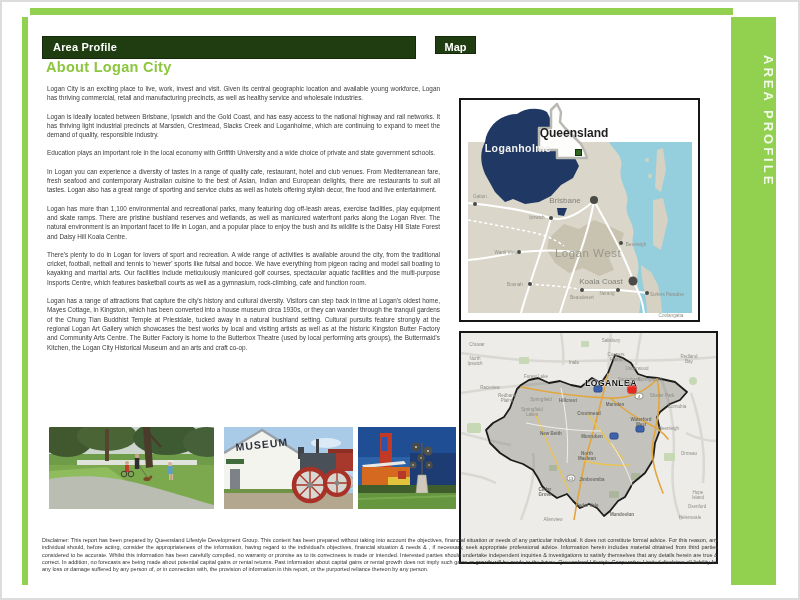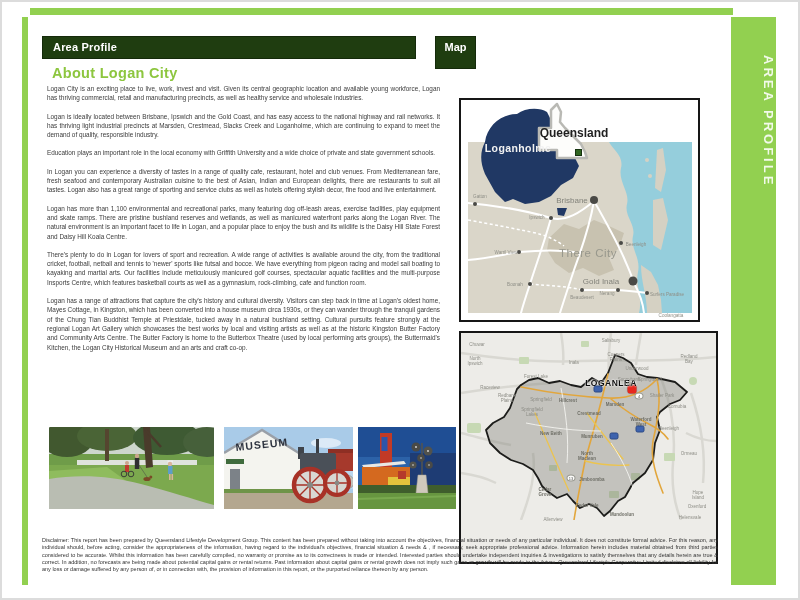--- a/index.html
+++ b/index.html
@@ -3,22 +3,22 @@
 <meta charset="utf-8">
 <style>
   html,body{margin:0;padding:0;}
   body{width:800px;height:600px;position:relative;background:#ffffff;font-family:"Liberation Sans",sans-serif;overflow:hidden;}
   .frame{position:absolute;inset:0;border:2px solid #dcdcdc;pointer-events:none;z-index:50;}
   .green-top{position:absolute;left:30px;top:8px;width:703px;height:7px;background:#92D050;}
   .green-left{position:absolute;left:22px;top:17px;width:6px;height:568px;background:#92D050;}
   .green-side{position:absolute;left:731px;top:17px;width:45px;height:568px;background:#92D050;}
   .side-text{display:block;margin:38px auto 0 auto;writing-mode:vertical-rl;font-size:13px;font-weight:600;letter-spacing:3px;color:rgba(255,255,255,0.88);width:45px;text-align:left;padding-left:15px;box-sizing:border-box;}
   .hdr-bar{position:absolute;left:42px;top:36px;width:374px;height:23px;background:#1F3D10;border:1px solid #142a0a;box-sizing:border-box;color:#fff;font-size:11px;font-weight:bold;line-height:21px;padding-left:10px;letter-spacing:0.2px;}
-  .map-btn{position:absolute;left:435px;top:36px;width:41px;height:33px;background:#1F3D10;border:1px solid #142a0a;box-sizing:border-box;color:#fff;font-size:11px;font-weight:bold;text-align:center;line-height:21px;}
-  .title{position:absolute;left:42px;top:55px;margin:10px;font-size:14.5px;font-weight:bold;color:#8DC63F;letter-spacing:0.3px;}
+  .map-btn{position:absolute;left:435px;top:36px;width:41px;height:18px;background:#1F3D10;border:1px solid #142a0a;box-sizing:border-box;color:#fff;font-size:11px;font-weight:bold;text-align:center;line-height:21px;}
+  .title{position:absolute;left:42px;top:55px;margin:4px;font-size:14.5px;font-weight:bold;color:#8DC63F;letter-spacing:0.3px;}
   .paras{position:absolute;left:47px;top:84px;width:393px;font-size:6.4px;line-height:9.3px;color:#3b3b3b;text-align:justify;}
   .paras p{margin:0 0 9px 0;}
   .disclaimer{position:absolute;left:42px;top:537px;width:676px;font-size:5.5px;line-height:7.3px;color:#333;text-align:justify;}
   .photo{position:absolute;overflow:hidden;}
   .photo svg{display:block;}
   .p1{left:49px;top:427px;width:165px;height:82px;}
   .p2{left:224px;top:427px;width:129px;height:82px;}
   .p3{left:358px;top:427px;width:98px;height:82px;}
   .mapbox{position:absolute;border:2px solid #161616;background:#fff;box-sizing:border-box;}
   .map1{left:459px;top:98px;width:241px;height:224px;}
@@ -184,32 +184,32 @@
       <path d="M96,108 L106,108 L103,116 L97,115 Z" fill="#203864"></path>
       <path d="M96,4 L100,12 L99,22 L104,28 L112,36 L120,44 L124,52 L126,58 L96,58 L96,50 L78,50 L78,28 L90,28 L90,10 Z" fill="#fdfdfb" stroke="#b9b9b4" stroke-width="2.5" stroke-linejoin="round"></path>
     </svg>
     <div class="labels">
       <span class="aus">Loganholme</span>
       <span class="qld">Queensland</span>
       <span class="green-sq"></span>
     <i class="dot" style="left: 14px; top: 104px; width: 4px; height: 4px;"></i>
         <span class="clbl" style="left: 19px; top: 96px;">Gatton</span>
         <i class="dot" style="left: 133px; top: 100px; width: 8px; height: 8px;"></i>
-        <span class="clbl l" style="left: 111px; top: 100px;">Brisbane</span>
+        <span class="clbl l" style="left: 104px; top: 100px;">Brisbane</span>
         <i class="dot" style="left: 90px; top: 118px; width: 4px; height: 4px;"></i>
         <span class="clbl" style="left: 76px; top: 117px;">Ipswich</span>
         <i class="dot" style="left: 58px; top: 152px; width: 4px; height: 4px;"></i>
         <span class="clbl" style="left: 45px; top: 152px;">Warril View</span>
         <i class="dot" style="left: 69px; top: 184px; width: 4px; height: 4px;"></i>
         <span class="clbl" style="left: 54px; top: 184px;">Boonah</span>
         <i class="dot" style="left: 160px; top: 143px; width: 4px; height: 4px;"></i>
         <span class="clbl" style="left: 175px; top: 144px;">Beenleigh</span>
-        <span class="clbl xl" style="left: 127px; top: 153px;">There City</span>
+        <span class="clbl xl" style="left: 127px; top: 153px;">Logan West</span>
         <i class="dot" style="left: 172px; top: 181px; width: 9px; height: 9px;"></i>
-        <span class="clbl l" style="left: 140px; top: 181px;">Gold Inala</span>
+        <span class="clbl l" style="left: 140px; top: 181px;">Koala Coast</span>
         <i class="dot" style="left: 121px; top: 190px; width: 4px; height: 4px;"></i>
         <span class="clbl" style="left: 121px; top: 197px;">Beaudesert</span>
         <i class="dot" style="left: 157px; top: 190px; width: 4px; height: 4px;"></i>
         <span class="clbl" style="left: 146px; top: 193px;">Nerang</span>
         <i class="dot" style="left: 186px; top: 193px; width: 4px; height: 4px;"></i>
         <span class="clbl" style="left: 206px; top: 194px;">Surfers Paradise</span>
         <span class="clbl" style="left: 210px; top: 215px;">Coolangatta</span>
       </div>
   </div>
 

